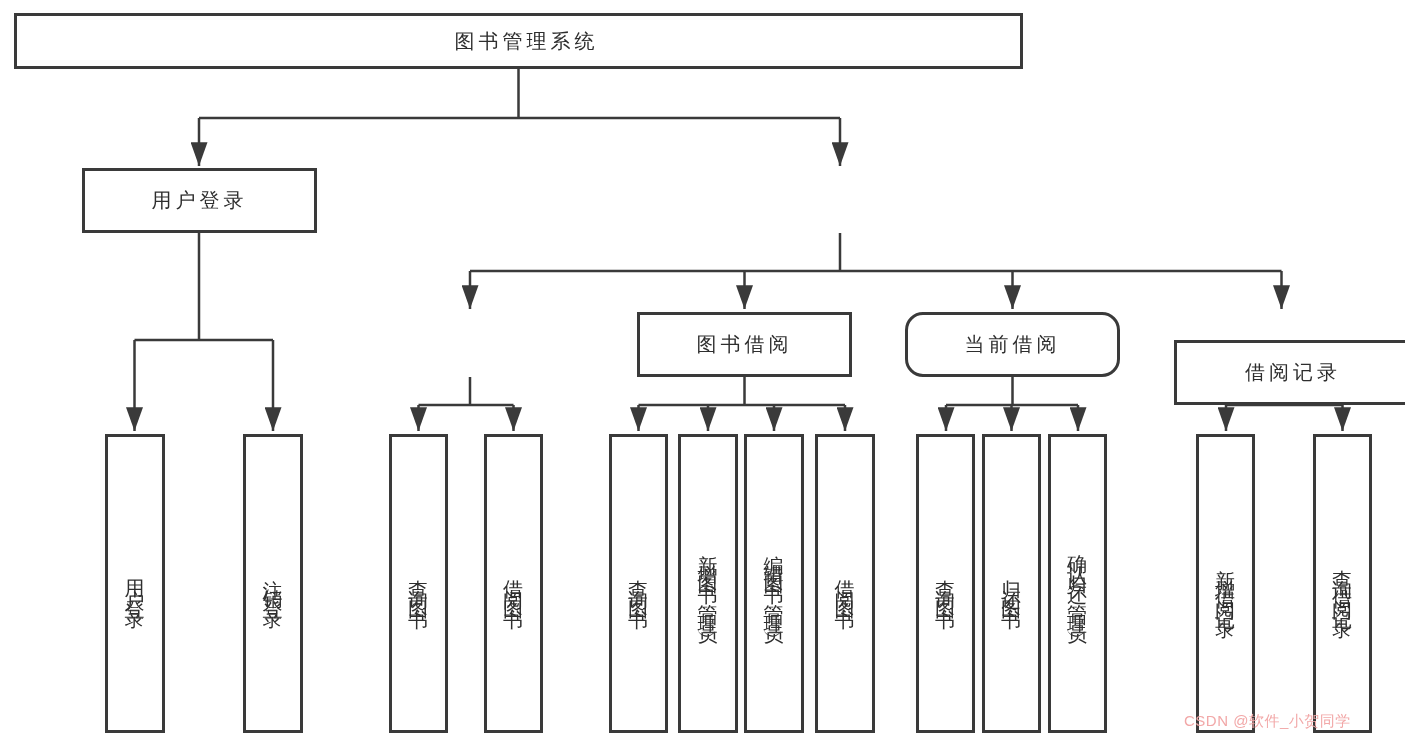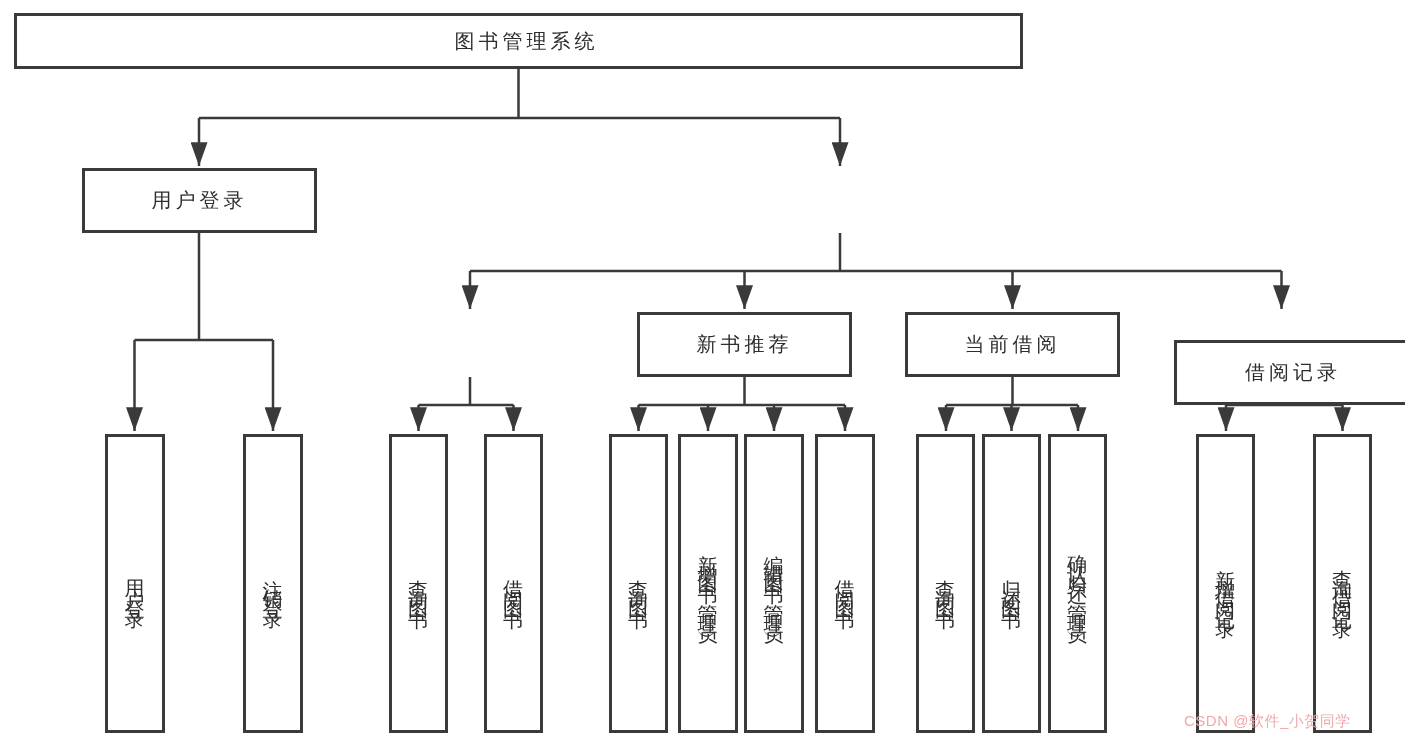--- a/index.html
+++ b/index.html
@@ -98,23 +98,23 @@
 
   <div class="box root-box" style="left:14px; top:13px; width:1009px; height:56px;">
     <span class="h-label">图书管理系统</span>
   </div>
 
   <div class="box" style="left:82px; top:168px; width:235px; height:65px;">
     <span class="h-label">用户登录</span>
   </div>
 
   <div class="box" style="left:637px; top:312px; width:215px; height:65px;">
-    <span class="h-label">新书推荐</span>
+    <span class="h-label">图书借阅</span>
   </div>
-  <div class="box" style="left:905px; top:312px; width:215px; height:65px;">
+  <div class="box" style="left:905px; top:312px; width:215px; height:65px;border-radius:18px;">
     <span class="h-label">当前借阅</span>
   </div>
   <div class="box" style="left:1174px; top:312px; width:238px; height:65px;margin-top:28px;">
     <span class="h-label">借阅记录</span>
   </div>
 
   <div class="box v-box" style="left:105px; top:434px; width:60px; height:299px;">
     <span class="v-label">用户登录</span>
   </div>
   <div class="box v-box" style="left:243px; top:434px; width:60px; height:299px;">

